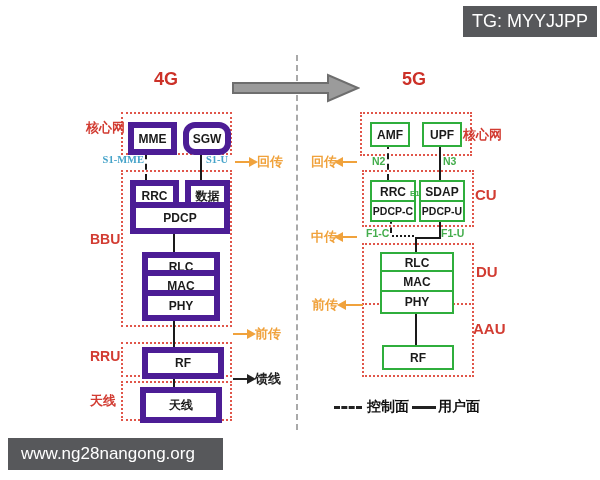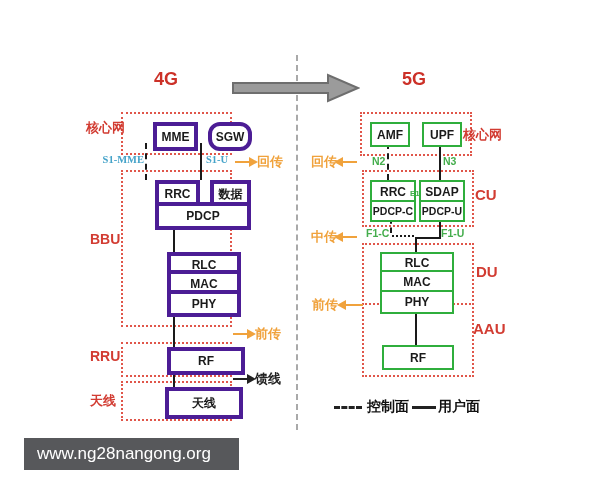--- a/index.html
+++ b/index.html
@@ -10,21 +10,21 @@
 
   
   .darkbar{position:absolute;background:#57585b;color:#ffffff;display:flex;align-items:center;}
 
   
   .sect{position:absolute;border:2px dotted #e0564a;z-index:1;}
 
   
   .node{position:absolute;background:#ffffff;color:#1a1a1a;font-weight:bold;
         display:flex;align-items:center;justify-content:center;z-index:3;white-space:nowrap;}
-  .n4{border:4px solid #4c1d95;font-size:12px;margin-left:25px;}
+  .n4{border:6px solid #4c1d95;font-size:12px;}
   .n5{border:2px solid #2fae3c;font-size:12px;}
   .n5.small{font-size:10.5px;}
 
   
   .sectlabel{position:absolute;color:#d23c32;font-weight:bold;font-size:13px;z-index:3;white-space:nowrap;}
   .title{position:absolute;color:#cc3128;font-weight:bold;font-size:18px;z-index:3;}
 
   
   .linklabel{position:absolute;font-size:10.5px;font-weight:bold;z-index:4;white-space:nowrap;}
   .blue{color:#45a3c9;font-family:Liberation Serif, serif;}
@@ -52,21 +52,22 @@
   
   .leg-dash{position:absolute;width:28px;height:0;border-top:3px dashed #222;z-index:3;}
   .leg-solid{position:absolute;width:24px;height:0;border-top:3px solid #222;z-index:3;}
   .leg-text{position:absolute;color:#111;font-size:14px;font-weight:bold;z-index:3;white-space:nowrap;}
 </style>
 </head>
 <body>
 
 <div id="canvas">
 
-  <div class="darkbar" style="left:24px;top:438px;width:202px;height:32px;font-size:17px;padding-left:13px;">www.ng28nangong.org</div>
+  <div class="darkbar" style="left:463px;top:6px;width:134px;height:31px;font-size:18px;justify-content:center;">TG: MYYJJPP</div>
+  <div class="darkbar" style="left:8px;top:438px;width:202px;height:32px;font-size:17px;padding-left:13px;">www.ng28nangong.org</div>
 
   <div class="divider" style="left:296px;top:55px;height:375px;"></div>
 
   <div class="title" style="left:145px;top:69px;width:42px;text-align:center;">4G</div>
   <div class="title" style="left:393px;top:69px;width:42px;text-align:center;">5G</div>
   <svg class="abs" style="left:232px;top:73px;z-index:3;" width="128" height="30" viewBox="0 0 128 30">
     <polygon points="1,10 96,10 96,2 126,15 96,28 96,20 1,20" fill="#9b9b9b" stroke="#6e6e6e" stroke-width="2"></polygon>
   </svg>
 
   <div class="sect" style="left:121px;top:112px;width:107px;height:39px;"></div>

